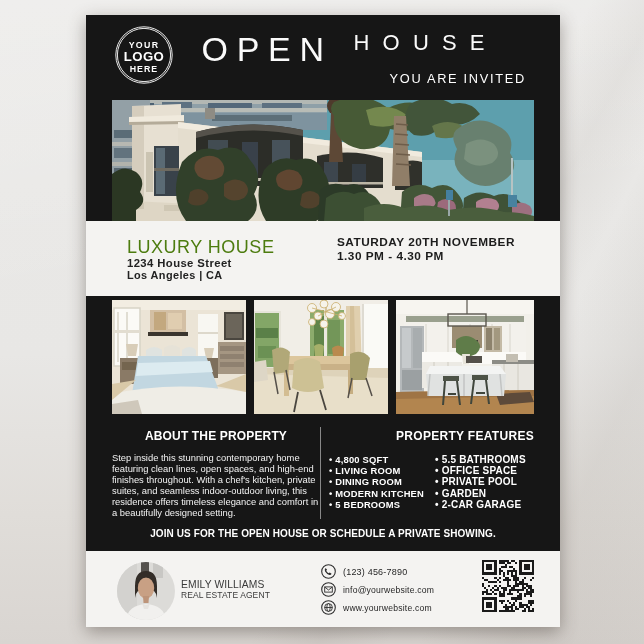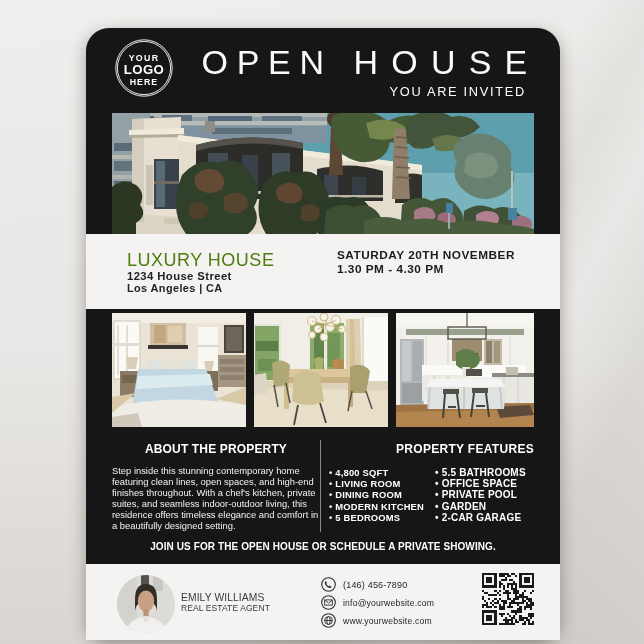--- a/index.html
+++ b/index.html
@@ -5,40 +5,40 @@
   html,body{margin:0;padding:0;width:644px;height:644px;overflow:hidden;
     font-family:"Liberation Sans",sans-serif;}
   #bg{position:absolute;left:0;top:0;width:644px;height:644px;
     background:
       linear-gradient(118deg, rgba(0,0,0,0) 60%, rgba(120,110,100,0.08) 67%, rgba(0,0,0,0) 74%),
       linear-gradient(115deg, rgba(0,0,0,0) 76%, rgba(112,102,92,0.10) 86%, rgba(105,95,86,0.06) 100%),
       linear-gradient(170deg, rgba(255,255,255,0.25) 0%, rgba(0,0,0,0) 40%),
       linear-gradient(180deg, #eae9e7 0%, #e8e7e5 55%, #e0ddd9 80%, #d9d5d1 100%);
     background-color:#e8e7e5;}
   .abs{position:absolute;}
-  #flyer{position:absolute;left:86px;top:28px;width:474px;height:612px;
-    background:#161616;box-shadow:0 5px 16px rgba(70,62,55,0.45);border-radius:23px;}
+  #flyer{position:absolute;left:86px;top:15px;width:474px;height:612px;
+    background:#161616;box-shadow:0 5px 16px rgba(70,62,55,0.45);}
 </style>
 </head>
 <body>
 
 <div id="bg"></div>
 
 <div id="flyer">
 
 <svg class="abs" style="left:29px;top:11px" width="58" height="58" viewBox="0 0 58 58">
   <circle cx="29" cy="29" r="28.2" fill="none" stroke="#e9e9e9" stroke-width="1"></circle>
   <circle cx="29" cy="29" r="26.6" fill="none" stroke="#e9e9e9" stroke-width="1"></circle>
   <text x="29" y="21.5" text-anchor="middle" font-size="8.8" font-weight="bold" letter-spacing="1.3" fill="#fff">YOUR</text>
   <text x="29" y="34.5" text-anchor="middle" font-size="13.2" font-weight="bold" letter-spacing="0.4" fill="#fff">LOGO</text>
   <text x="29" y="46" text-anchor="middle" font-size="8.8" font-weight="bold" letter-spacing="1" fill="#fff">HERE</text>
 </svg>
 
 <div class="abs" style="left:115.5px;top:15px;color:#fafafa;font-size:34px;letter-spacing:8.7px;white-space:nowrap">OPEN</div>
-<div class="abs" style="left:267.5px;top:15px;color:#fafafa;font-size:34px;letter-spacing:13.2px;white-space:nowrap">HOUSE</div>
+<div class="abs" style="left:267.5px;top:15px;color:#fafafa;font-size:22px;letter-spacing:13.2px;white-space:nowrap">HOUSE</div>
 
 <div class="abs" style="left:0;top:55.5px;width:440px;text-align:right;color:#fff;font-size:12.8px;letter-spacing:1.7px;white-space:nowrap">YOU ARE INVITED</div>
 
 <svg class="abs" style="left:26px;top:85px" width="422" height="121" viewBox="0 0 422 121">
 
 <rect x="0" y="0" width="422" height="121" fill="#5d9fad"></rect>
 <rect x="300" y="60" width="122" height="61" fill="#79b3bd"></rect>
 
 <rect x="0" y="0" width="215" height="30" fill="#8fa0a8"></rect>
 <rect x="0" y="0" width="215" height="4" fill="#b3b8b4"></rect>
@@ -352,21 +352,21 @@
 
 <div class="abs" style="left:95px;top:564px;color:#3a3a3a;font-size:10.3px;letter-spacing:0.1px;white-space:nowrap">EMILY WILLIAMS</div>
 
 <div class="abs" style="left:95px;top:575px;color:#3a3a3a;font-size:8.5px;letter-spacing:0.1px;white-space:nowrap">REAL ESTATE AGENT</div>
 
 <svg class="abs" style="left:234.5px;top:548.8px" width="15" height="15" viewBox="0 0 15 15">
   <circle cx="7.5" cy="7.5" r="6.8" fill="none" stroke="#2e2e2e" stroke-width="1.1"></circle>
   <path d="M4.6,4.0 l1.5,1.7 -0.9,1.0 q0.9,1.8 2.5,2.6 l1.0-0.9 1.9,1.3 q-0.6,1.4 -2.1,1.2 q-2.8-0.6 -4.4-3.4 q-1.0-1.9 0.5-3.5 Z" fill="#2e2e2e"></path>
 </svg>
 
-<div class="abs" style="left:257px;top:552px;color:#262626;font-size:9px;letter-spacing:0.2px">(146) 456-7890</div>
+<div class="abs" style="left:257px;top:552px;color:#262626;font-size:9px;letter-spacing:0.2px">(123) 456-7890</div>
 
 <svg class="abs" style="left:234.5px;top:566.9px" width="15" height="15" viewBox="0 0 15 15">
   <circle cx="7.5" cy="7.5" r="6.8" fill="none" stroke="#2e2e2e" stroke-width="1.1"></circle>
   <rect x="3.7" y="4.9" width="7.6" height="5.2" fill="none" stroke="#2e2e2e" stroke-width="0.9"></rect>
   <path d="M3.8,5.1 L7.5,8 L11.2,5.1" fill="none" stroke="#2e2e2e" stroke-width="0.9"></path>
 </svg>
 
 <div class="abs" style="left:257px;top:570px;color:#262626;font-size:8.6px;letter-spacing:0.2px">info@yourwebsite.com</div>
 
 <svg class="abs" style="left:234.5px;top:584.8px" width="15" height="15" viewBox="0 0 15 15">

